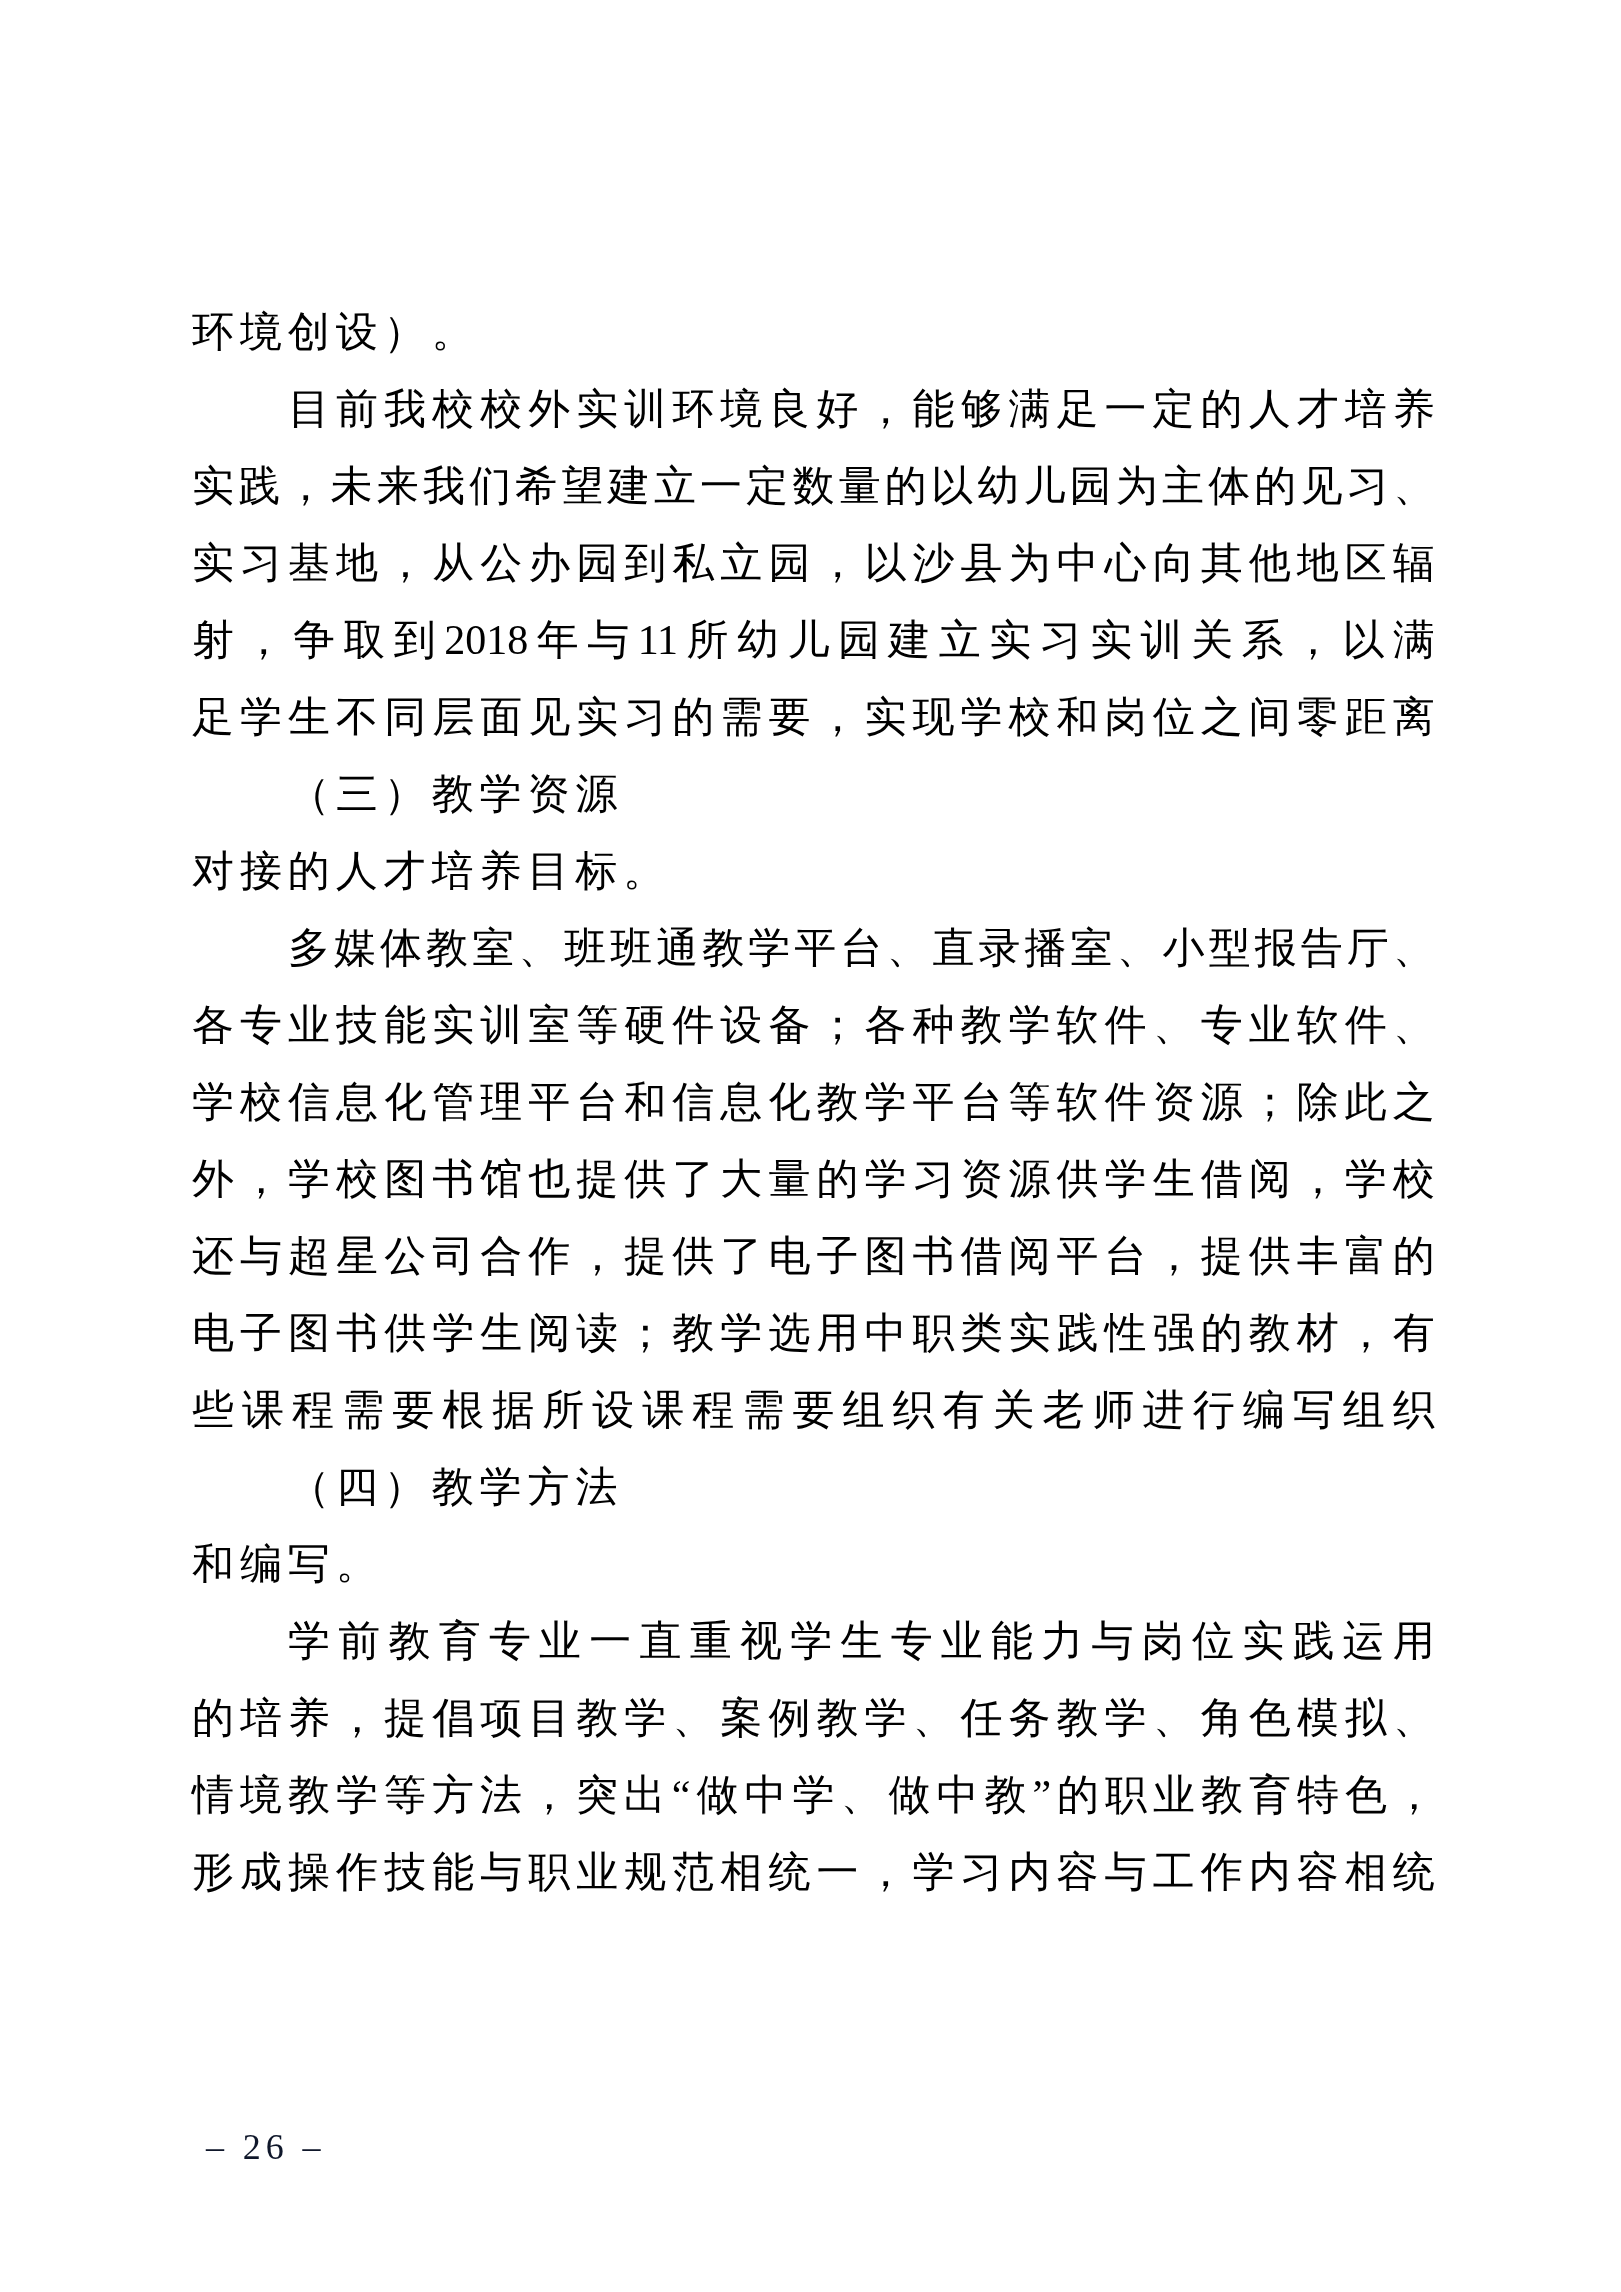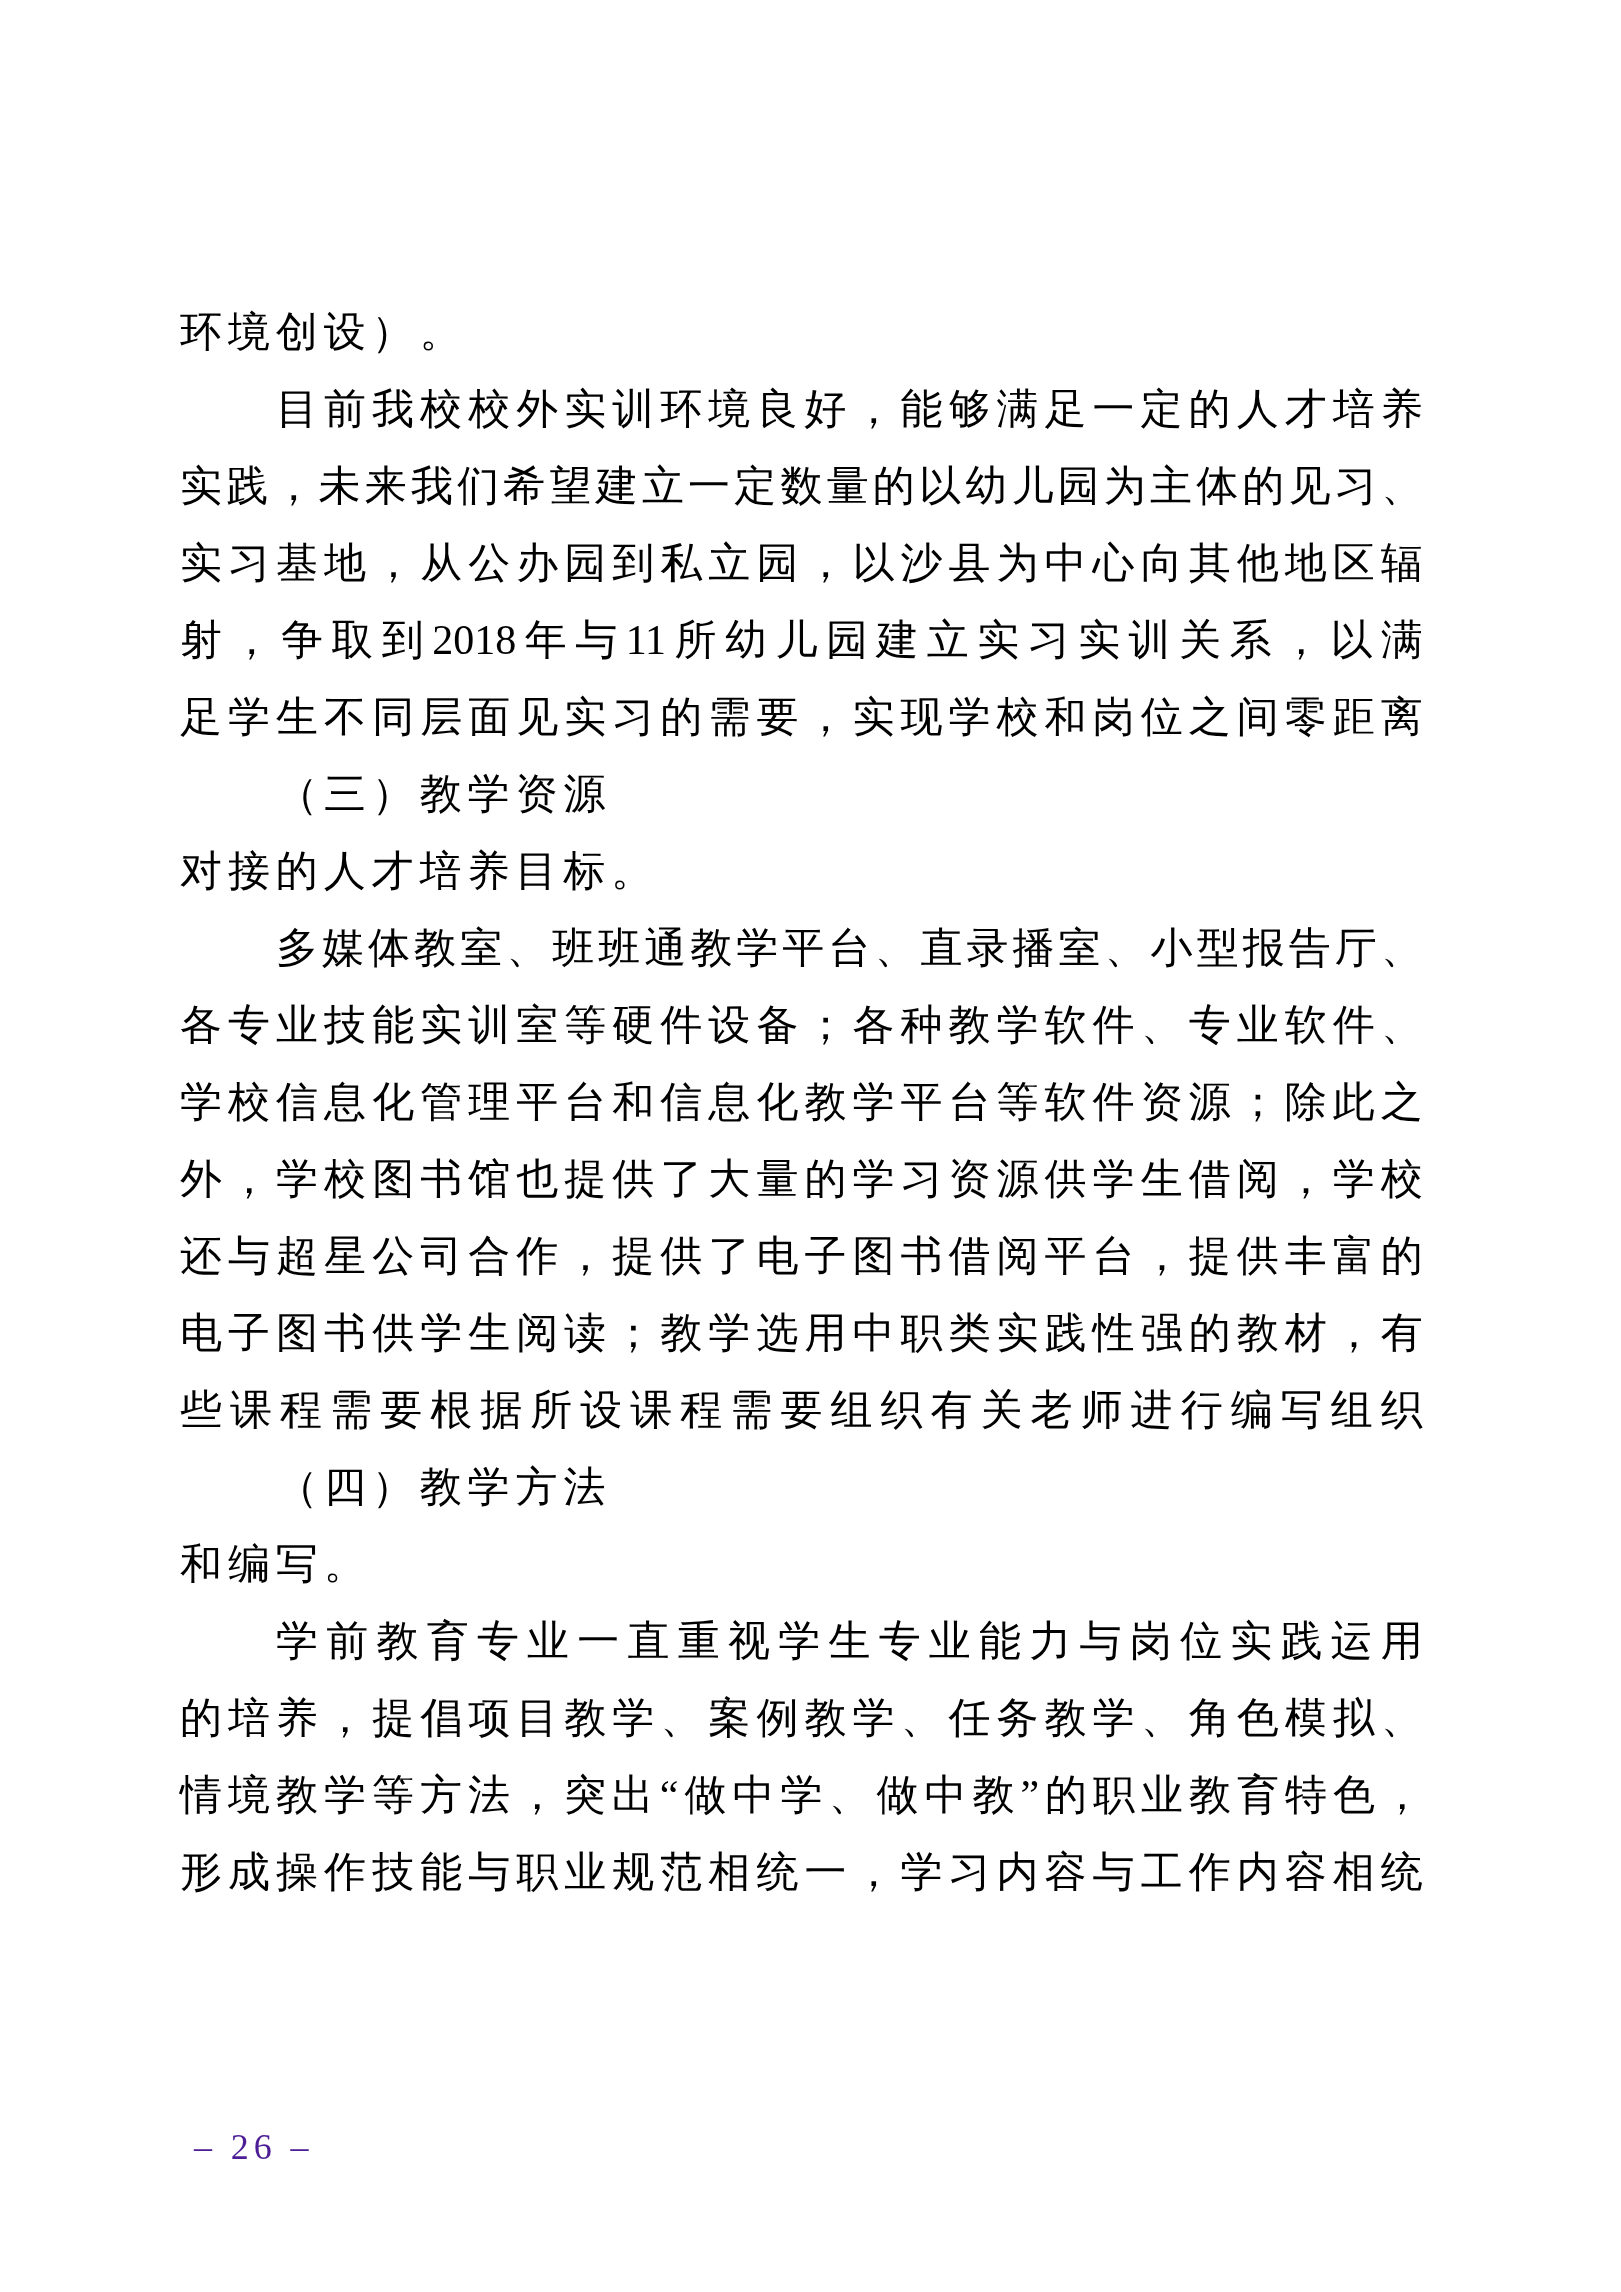--- a/index.html
+++ b/index.html
@@ -11,21 +11,21 @@
     position: relative;
     width: 1621px;
     height: 2293px;
     background: #ffffff;
     overflow: hidden;
     color: #000000;
     font-family: "Liberation Serif", serif;
   }
   .textblock {
     position: absolute;
-    left: 180px;
+    left: 192px;
     top: 294px;
     width: 1243px;
   }
   .line {
     height: 77px;
     line-height: 77px;
     font-size: 42px;
     letter-spacing: 5.9px;
     white-space: nowrap;
     color: #000000;
@@ -41,26 +41,26 @@
   .line.fill .tk {
     display: inline-block;
     line-height: 77px;
   }
   .line.heading {
     
     font-weight: normal;
   }
   .page-number {
     position: absolute;
-    left: 194px;
+    left: 206px;
     top: 2127px;
     font-size: 36px;
     line-height: 41px;
     letter-spacing: 4.9px;
-    color: #4c1d95;
+    color: #0f172a;
   }
 </style>
 </head>
 <body>
 
 <div class="page">
   <div class="textblock">
     <div class="line body">环境创设）。</div>
     <div class="line body indent fill">
         <span class="tk">目</span>

